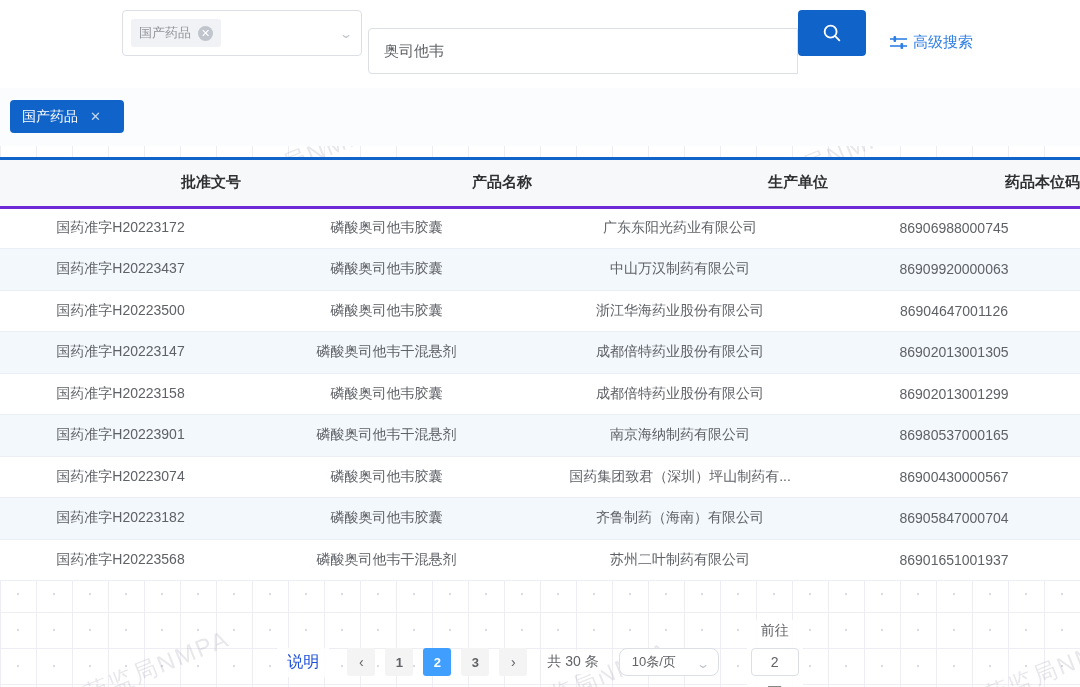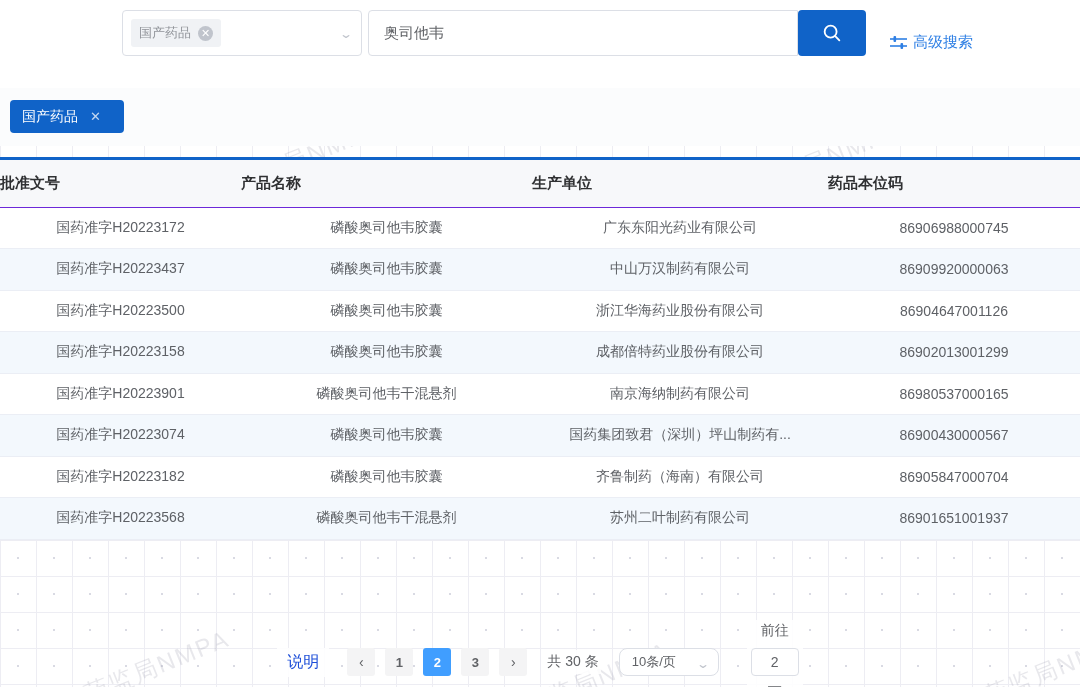--- a/index.html
+++ b/index.html
@@ -41,21 +41,21 @@
   .select-tag .tag-close {
     width:15px; height:15px; border-radius:50%; background:#c0c4cc;
     color:#fff; font-size:11px; line-height:15px; text-align:center;
     cursor:pointer; display:inline-block;
   }
   .select-caret {
     position:absolute; right:10px; top:16px; color:#c0c4cc; font-size:12px;
     transform:scaleX(1.4);
   }
   .search-input {
-    position:absolute; left:368px; top:10px; width:430px; height:46px;
+    position:absolute; left:368px; top:28px; width:430px; height:46px;
     border:1px solid #dcdfe6; border-radius:4px 0 0 4px; background:#fff;
     font-size:15px; color:#606266; padding:0 15px; outline:none;
     font-family:inherit;
   }
   .search-btn {
     position:absolute; left:798px; top:10px; width:68px; height:46px;
     background:#1063c8; border:none; border-radius:4px; cursor:pointer;
     display:flex; align-items:center; justify-content:center;
   }
   .adv-search {
@@ -76,21 +76,21 @@
   }
   .filter-tag .tag-x { color:rgba(255,255,255,0.75); font-size:13px; cursor:pointer; }
   
   .table-card {
     position:absolute; left:0; top:157px; width:1080px; z-index:2;
     background:#fff; border-top:3px solid #1063c8;
   }
   table { width:1080px; border-collapse:collapse; table-layout:fixed; }
   thead th {
     height:47px; background:#f7f8fa; font-size:15px; font-weight:bold;
-    color:#303133; text-align:left; border-bottom:1px solid #6d28d9;
+    color:#303133; text-align:right; border-bottom:3px solid #6d28d9;
   }
   tbody td {
     height:41.5px; font-size:14px; color:#5e6166; text-align:center;
     border-bottom:1px solid #ebeef5; white-space:nowrap; overflow:hidden;
     text-overflow:ellipsis; padding:0 6px;
   }
   tbody tr:nth-child(even) td { background:#f3f8fd; }
   tbody tr:nth-child(odd)  td { background:#fff; }
   
   .pager-bar {
@@ -198,20 +198,26 @@
           <td>国药准字H20223437</td>
           <td>磷酸奥司他韦胶囊</td>
           <td>中山万汉制药有限公司</td>
           <td>86909920000063</td>
         </tr>
         <tr>
           <td>国药准字H20223500</td>
           <td>磷酸奥司他韦胶囊</td>
           <td>浙江华海药业股份有限公司</td>
           <td>86904647001126</td>
+        </tr>
+        <tr>
+          <td>国药准字H20223147</td>
+          <td>磷酸奥司他韦干混悬剂</td>
+          <td>成都倍特药业股份有限公司</td>
+          <td>86902013001305</td>
         </tr>
         <tr>
           <td>国药准字H20223158</td>
           <td>磷酸奥司他韦胶囊</td>
           <td>成都倍特药业股份有限公司</td>
           <td>86902013001299</td>
         </tr>
         <tr>
           <td>国药准字H20223901</td>
           <td>磷酸奥司他韦干混悬剂</td>

